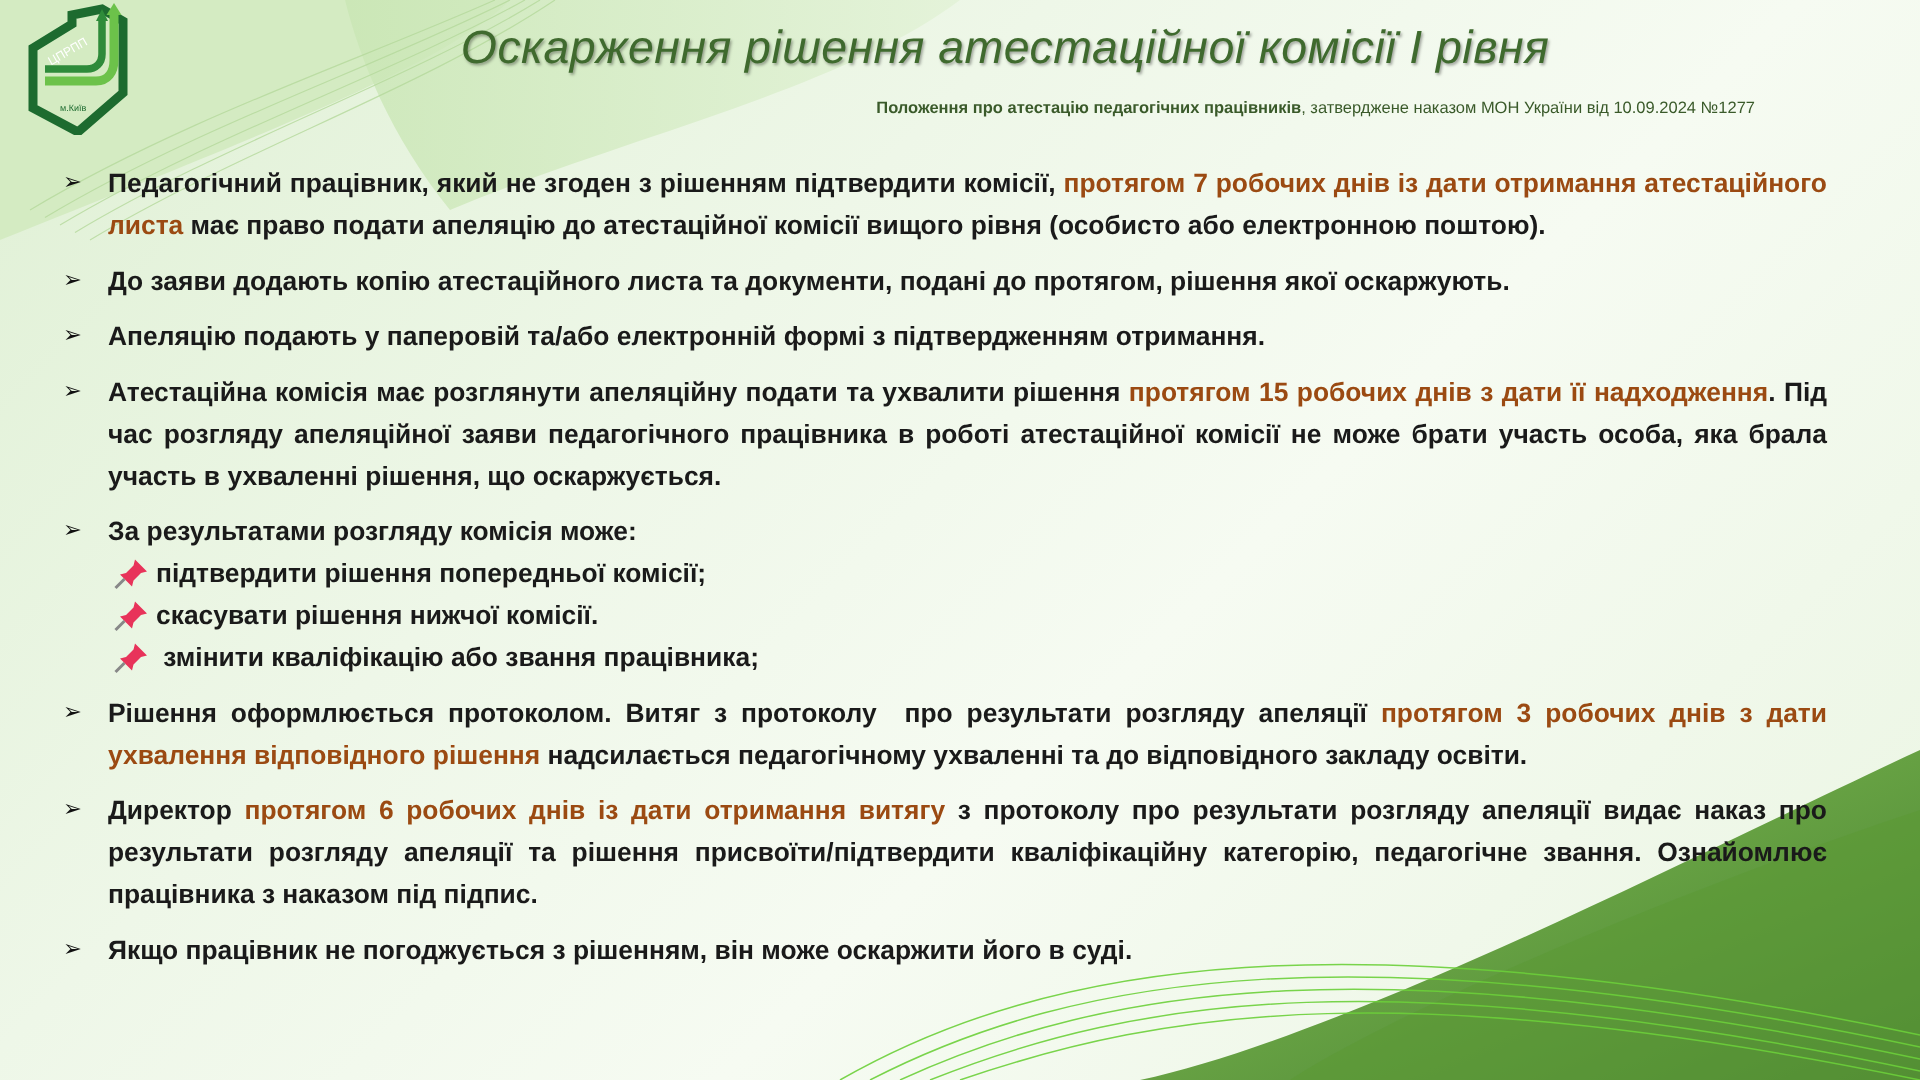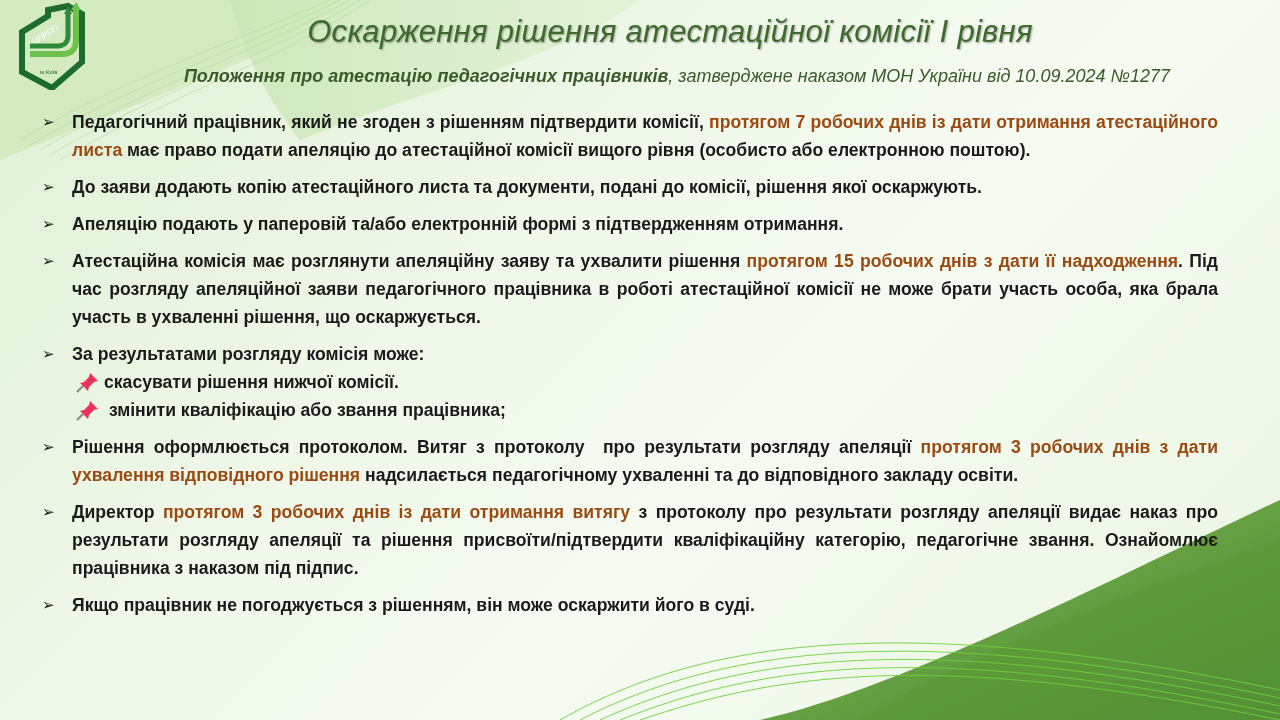--- a/index.html
+++ b/index.html
@@ -12,21 +12,21 @@
   .logo { position: absolute; left: 18px; top: 2px; width: 68px; height: 88px; z-index: 2; }
   .title {
     position: absolute; left: 0; right: 0; top: 14px; text-align: center;
     padding-left: 60px;
     font-size: 31px; font-style: italic; color: #3f6a2e; letter-spacing: 0.3px;
     text-shadow: 1px 1px 2px rgba(0,0,0,0.35);
     z-index: 2;
   }
   .subtitle {
     position: absolute; right: 110px; top: 66px;
-    font-size: 18px; font-style: italic; color: #3a5a2a; z-index: 2;
+    font-size: 11px; color: #3a5a2a; z-index: 2;
   }
   .subtitle b { font-weight: bold; }
   .content {
     position: absolute; left: 40px; top: 108px; width: 1178px; z-index: 2;
     font-size: 17.6px; font-weight: bold; color: #1a1a1a; line-height: 28px;
   }
   .item { display: flex; margin-bottom: 9px; }
   .bullet { width: 30px; flex: 0 0 30px; color: #111; font-size: 15px; padding-left: 2px; }
   .text { flex: 1; text-align: justify; }
   .hl { color: #9b4a12; }
@@ -87,39 +87,46 @@
 
   <div class="item">
     <span class="bullet">➢</span>
     <div class="text">
       <span>Педагогічний працівник, який не згоден з рішенням підтвердити комісії, </span><span class="hl">протягом 7 робочих днів із дати отримання атестаційного листа</span><span> має право подати апеляцію до атестаційної комісії вищого рівня (особисто або електронною поштою).</span>
     </div>
   </div>
 
   <div class="item">
     <span class="bullet">➢</span>
-    <div class="text">До заяви додають копію атестаційного листа та документи, подані до комісії, рішення якої оскаржують.</div>
+    <div class="text">До заяви додають копію атестаційного листа та документи, подані до протягом, рішення якої оскаржують.</div>
   </div>
 
   <div class="item">
     <span class="bullet">➢</span>
     <div class="text">Апеляцію подають у паперовій та/або електронній формі з підтвердженням отримання.</div>
   </div>
 
   <div class="item">
     <span class="bullet">➢</span>
     <div class="text">
-      <span>Атестаційна комісія має розглянути апеляційну заяву та ухвалити рішення </span><span class="hl">протягом 15 робочих днів з дати її надходження</span><span>. Під час розгляду апеляційної заяви педагогічного працівника в роботі атестаційної комісії не може брати участь особа, яка брала участь в ухваленні рішення, що оскаржується.</span>
+      <span>Атестаційна комісія має розглянути апеляційну подати та ухвалити рішення </span><span class="hl">протягом 15 робочих днів з дати її надходження</span><span>. Під час розгляду апеляційної заяви педагогічного працівника в роботі атестаційної комісії не може брати участь особа, яка брала участь в ухваленні рішення, що оскаржується.</span>
     </div>
   </div>
 
   <div class="item">
     <span class="bullet">➢</span>
     <div class="text">
       <div>За  результатами розгляду комісія може:</div>
+      <div class="sub">
+        <svg class="pin" viewBox="0 0 24 22">
+            <path d="M14,2 L22,10 L18,11 L13,16 L12,20 L4,12 L8,11 L13,6 Z" fill="#e8335a"></path>
+            <path d="M7,15 L1,21" stroke="#888" stroke-width="2"></path>
+          </svg>
+        <span>підтвердити рішення попередньої комісії;</span>
+      </div>
       <div class="sub">
         <svg class="pin" viewBox="0 0 24 22">
             <path d="M14,2 L22,10 L18,11 L13,16 L12,20 L4,12 L8,11 L13,6 Z" fill="#e8335a"></path>
             <path d="M7,15 L1,21" stroke="#888" stroke-width="2"></path>
           </svg>
         <span>скасувати рішення нижчої комісії.</span>
       </div>
       <div class="sub">
         <svg class="pin" viewBox="0 0 24 22">
             <path d="M14,2 L22,10 L18,11 L13,16 L12,20 L4,12 L8,11 L13,6 Z" fill="#e8335a"></path>
@@ -133,21 +140,21 @@
   <div class="item">
     <span class="bullet">➢</span>
     <div class="text">
       <span style="white-space:pre-wrap">Рішення оформлюється протоколом. Витяг з протоколу  про результати розгляду апеляції </span><span class="hl">протягом 3 робочих днів з дати ухвалення відповідного рішення</span><span> надсилається педагогічному ухваленні та до відповідного закладу освіти.</span>
     </div>
   </div>
 
   <div class="item">
     <span class="bullet">➢</span>
     <div class="text">
-      <span>Директор </span><span class="hl">протягом 3 робочих днів із дати отримання витягу</span><span> з протоколу про результати розгляду апеляції видає наказ про результати розгляду апеляції та рішення присвоїти/підтвердити кваліфікаційну категорію, педагогічне звання. Ознайомлює працівника з наказом під підпис.</span>
+      <span>Директор </span><span class="hl">протягом 6 робочих днів із дати отримання витягу</span><span> з протоколу про результати розгляду апеляції видає наказ про результати розгляду апеляції та рішення присвоїти/підтвердити кваліфікаційну категорію, педагогічне звання. Ознайомлює працівника з наказом під підпис.</span>
     </div>
   </div>
 
   <div class="item">
     <span class="bullet">➢</span>
     <div class="text">Якщо працівник не погоджується з рішенням, він може оскаржити його в суді.</div>
   </div>
 
 </div>
 

